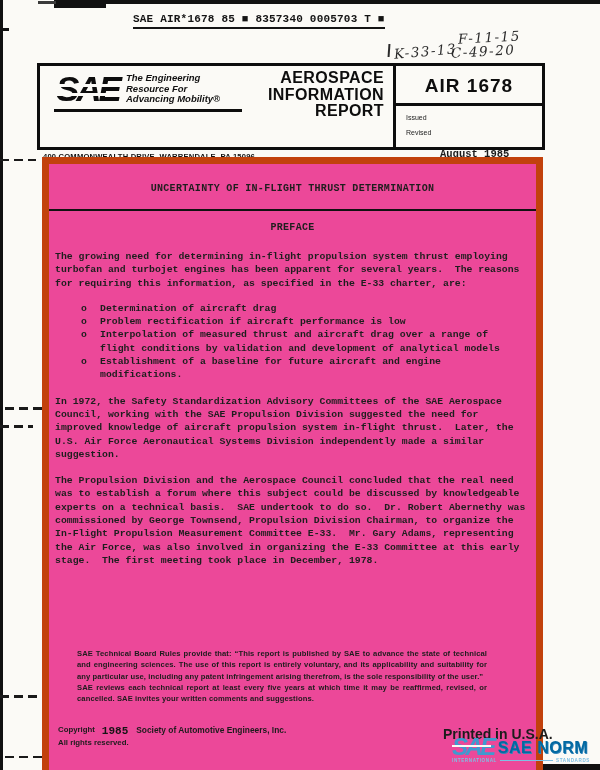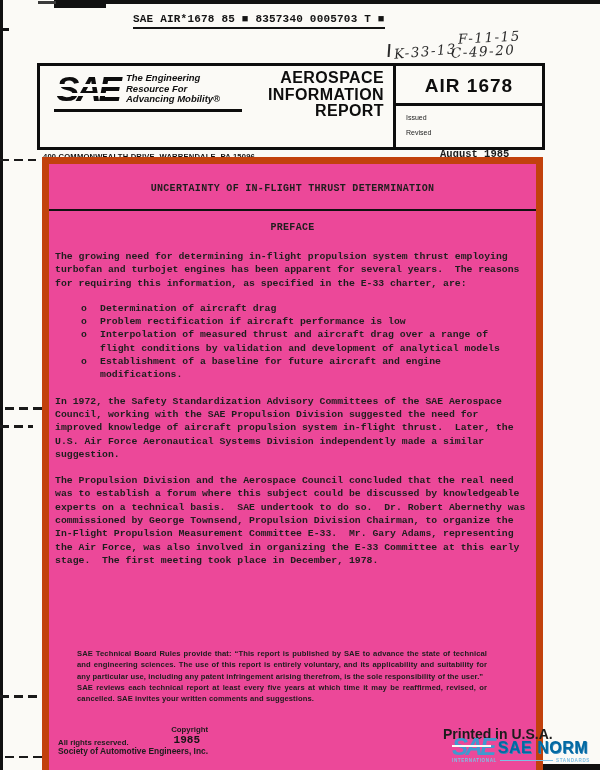--- a/index.html
+++ b/index.html
@@ -94,21 +94,21 @@
 
   
   .notices{position:absolute;left:77px;top:648px;width:410px;}
   .notice{
     font-size:7.6px;line-height:11.3px;font-weight:600;color:#1c1c1c;
     text-align:justify;letter-spacing:0.1px;
   }
   .notice + .notice{}
 
   
-  .copyright-row{position:absolute;left:58px;top:725px;display:flex;align-items:flex-end;white-space:pre;flex-direction:column;}
+  .copyright-row{position:absolute;left:58px;top:725px;display:flex;align-items:flex-start;white-space:pre;}
   .cr-label{font-size:7.8px;font-weight:600;color:#1c1c1c;}
   .cr-year{
     font-family:"Liberation Mono","DejaVu Sans Mono",monospace;
     font-weight:bold;font-size:11px;color:#151515;margin:0 8px 0 7px;
   }
   .cr-holder{font-size:8.4px;font-weight:600;color:#1c1c1c;}
   .rights{position:absolute;left:58px;top:738px;font-size:7.8px;font-weight:600;color:#1c1c1c;}
   .printed{position:absolute;left:443px;top:726px;font-size:14px;font-weight:600;color:#1c1c1c;}
 
   

